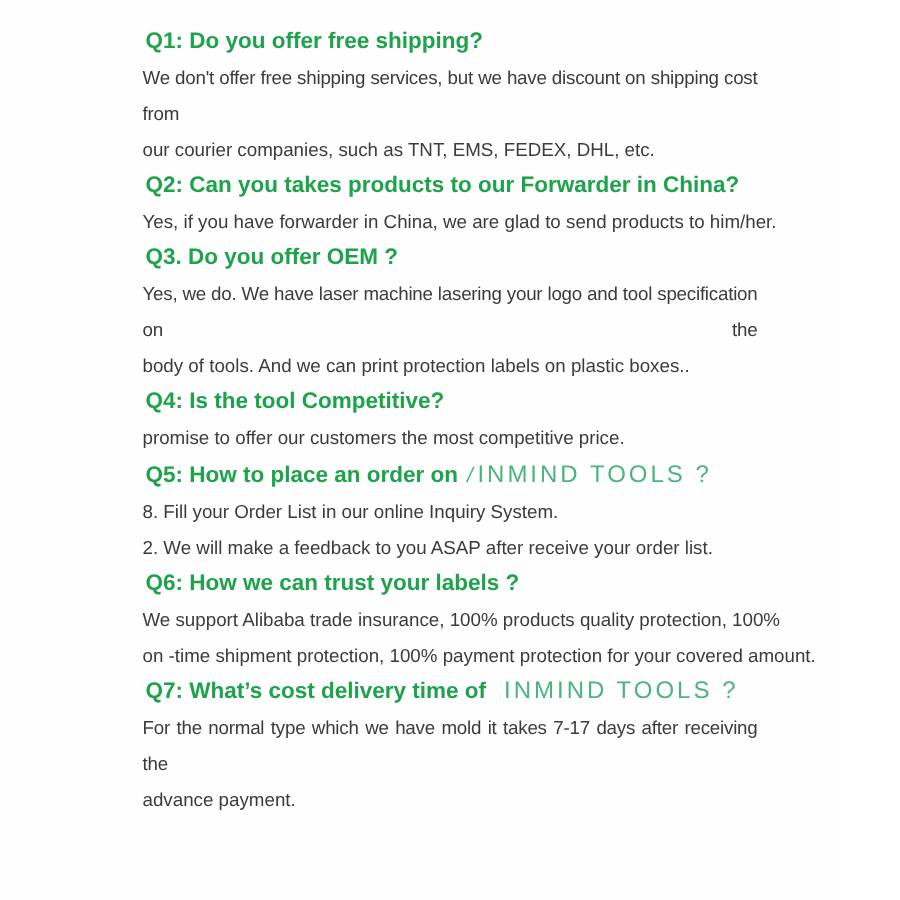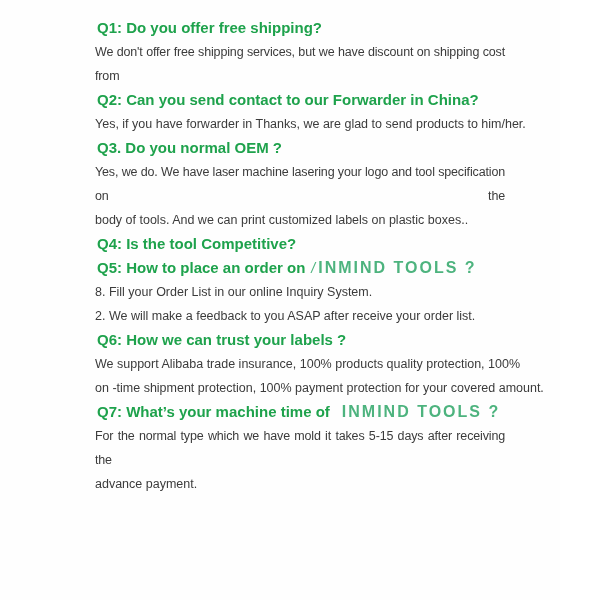--- a/index.html
+++ b/index.html
@@ -36,21 +36,21 @@
     white-space: nowrap;
   }
   .a-line.just {
     white-space: normal;
     text-align: justify;
     text-align-last: justify;
     letter-spacing: -0.15px;
   }
   .brand {
     color: #4db37e;
-    font-weight: bold;
+    font-weight: normal;
     font-size: 16px;
     letter-spacing: 2px;
     margin-left: 7px;
   }
   .brand-mark {
     color: #4db37e;
     font-weight: normal;
     font-style: italic;
     font-size: 14px;
     margin-left: 6px;
@@ -63,48 +63,50 @@
 </head>
 <body>
 
 <div class="page">
   <div class="content">
 
     <div class="q">
       <span>Q1: Do you offer free shipping?</span>
     </div>
     <div class="a-line just">We don't offer free shipping services, but we have discount on shipping cost from</div>
+    <div class="a-line">our courier companies, such as TNT, EMS, FEDEX, DHL, etc.</div>
 
     <div class="q">
-      <span>Q2: Can you send contact to our Forwarder in China?</span>
+      <span>Q2: Can you takes products to our Forwarder in China?</span>
     </div>
-    <div class="a-line">Yes, if you have forwarder in Thanks, we are glad to send products to him/her.</div>
+    <div class="a-line">Yes, if you have forwarder in China, we are glad to send products to him/her.</div>
 
     <div class="q">
-      <span>Q3. Do you normal OEM ?</span>
+      <span>Q3. Do you offer OEM ?</span>
     </div>
     <div class="a-line just">Yes, we do. We have laser machine lasering your logo and tool specification on the</div>
-    <div class="a-line">body of tools. And we can print customized labels on plastic boxes..</div>
+    <div class="a-line">body of tools. And we can print protection labels on plastic boxes..</div>
 
     <div class="q">
       <span>Q4: Is the tool Competitive?</span>
     </div>
+    <div class="a-line">promise to offer our customers the most competitive price.</div>
 
     <div class="q">
       <span>Q5: How to place an order on</span><span class="brand-mark">/</span><span class="brand">INMIND TOOLS ?</span>
     </div>
     <div class="a-line">8. Fill your Order List in our online Inquiry System.</div>
     <div class="a-line">2. We will make a feedback to you ASAP after receive your order list.</div>
 
     <div class="q">
       <span>Q6: How we can trust your labels ?</span>
     </div>
     <div class="a-line">We support Alibaba trade insurance, 100% products quality protection, 100%</div>
     <div class="a-line">on -time shipment protection, 100% payment protection for your covered amount.</div>
 
     <div class="q">
-      <span>Q7: What’s your machine time of</span><span class="brand wide-gap">INMIND TOOLS ?</span>
+      <span>Q7: What’s cost delivery time of</span><span class="brand wide-gap">INMIND TOOLS ?</span>
     </div>
-    <div class="a-line just">For the normal type which we have mold it takes 5-15 days after receiving the</div>
+    <div class="a-line just">For the normal type which we have mold it takes 7-17 days after receiving the</div>
     <div class="a-line">advance payment.</div>
 
   </div>
 </div>
 
 </body></html>

